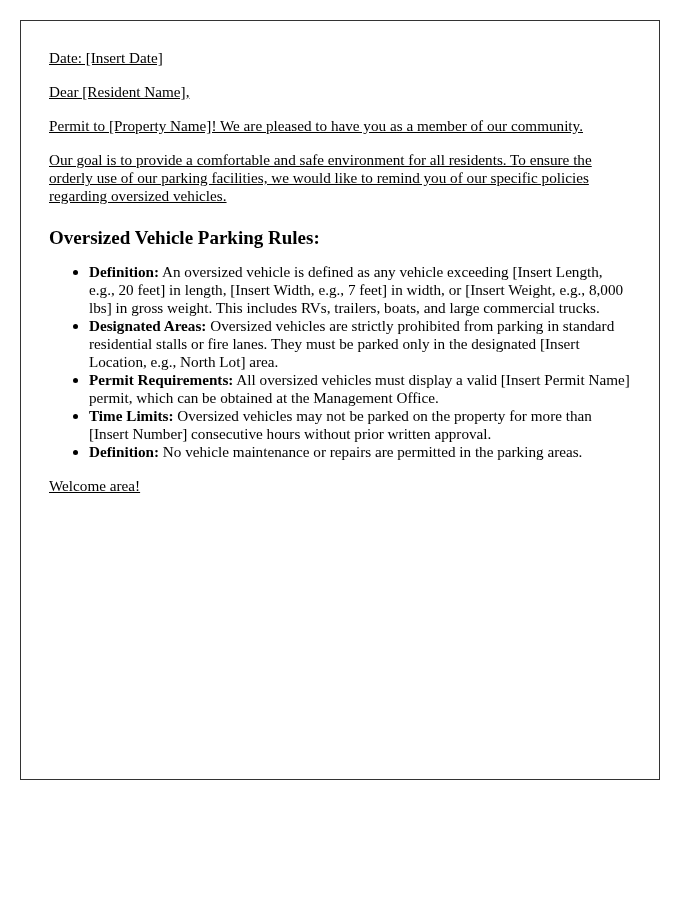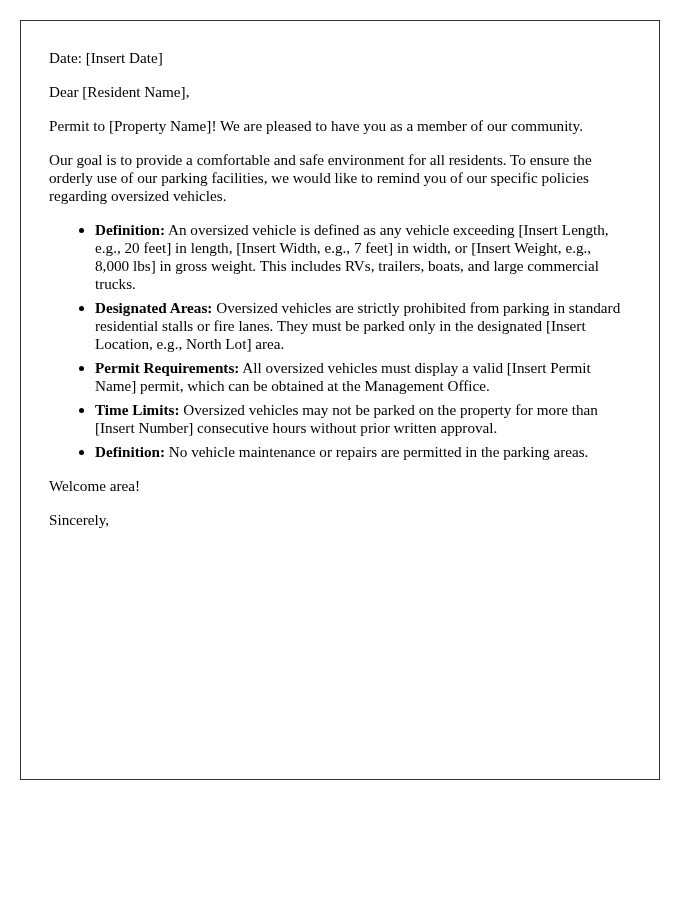--- a/index.html
+++ b/index.html
@@ -21,49 +21,50 @@
       left: 20px;
       top: 20px;
       width: 640px;
       height: 760px;
       border: 1px solid #333;
       box-sizing: border-box;
       padding: 28px 28px 0 28px;
     }
     p {
       margin: 0 0 16px 0;
+      text-decoration: underline;
     }
     h2 {
       font-size: 19px;
       font-weight: bold;
       margin: 22px 0 14px 0;
       line-height: 22px;
     }
     ul {
       margin: 0 0 16px 0;
       padding-left: 40px;
     }
     li {
-      margin: 6px;
+      margin: 0;
     }
     .sig p { margin: 0; }
   </style>
 </head>
 <body>
 
 <div class="letter">
   <p>Date: [Insert Date]</p>
   <p>Dear [Resident Name],</p>
   <p>Permit to [Property Name]! We are pleased to have you as a member of our community.</p>
   <p>Our goal is to provide a comfortable and safe environment for all residents. To ensure the orderly use of our parking facilities, we would like to remind you of our specific policies regarding oversized vehicles.</p>
 
+  <h2>Oversized Vehicle Parking Rules:</h2>
 
   <ul>
     <li><b>Definition:</b><span> An oversized vehicle is defined as any vehicle exceeding [Insert Length, e.g., 20 feet] in length, [Insert Width, e.g., 7 feet] in width, or [Insert Weight, e.g., 8,000 lbs] in gross weight. This includes RVs, trailers, boats, and large commercial trucks.</span></li>
     <li><b>Designated Areas:</b><span> Oversized vehicles are strictly prohibited from parking in standard residential stalls or fire lanes. They must be parked only in the designated [Insert Location, e.g., North Lot] area.</span></li>
     <li><b>Permit Requirements:</b><span> All oversized vehicles must display a valid [Insert Permit Name] permit, which can be obtained at the Management Office.</span></li>
     <li><b>Time Limits:</b><span> Oversized vehicles may not be parked on the property for more than [Insert Number] consecutive hours without prior written approval.</span></li>
     <li><b>Definition:</b><span> No vehicle maintenance or repairs are permitted in the parking areas.</span></li>
   </ul>
 
   <p>Welcome area!</p>
-  <p>Sincerely,</p>
 </div>
 
 </body></html>

